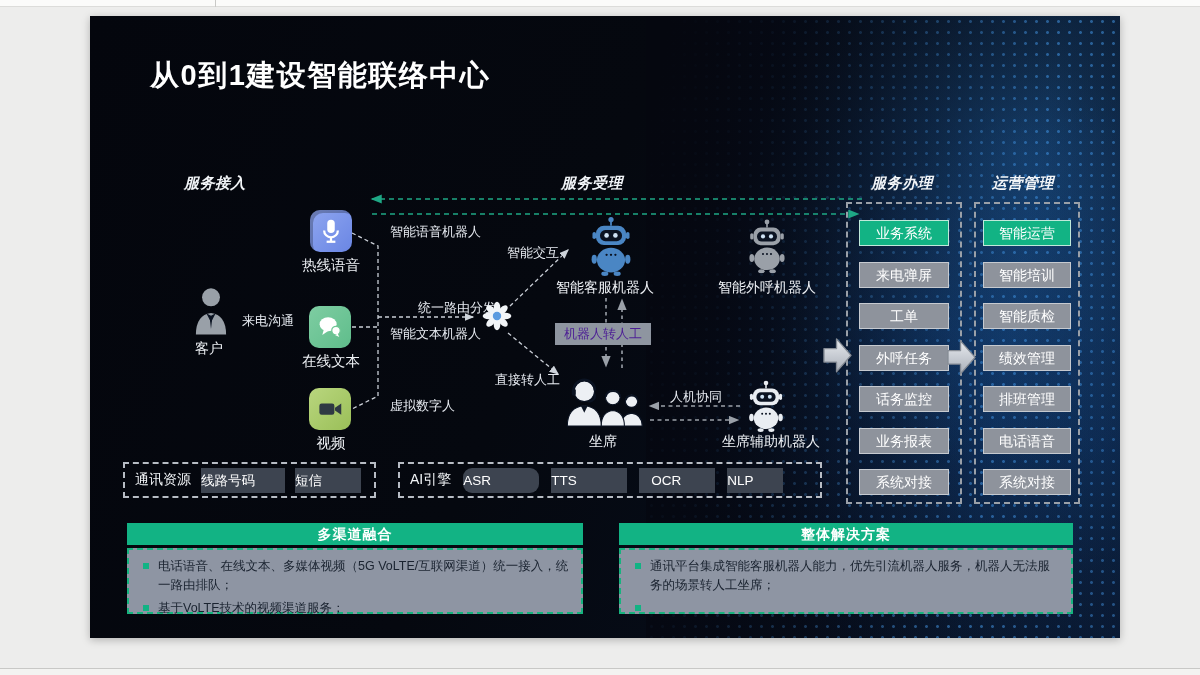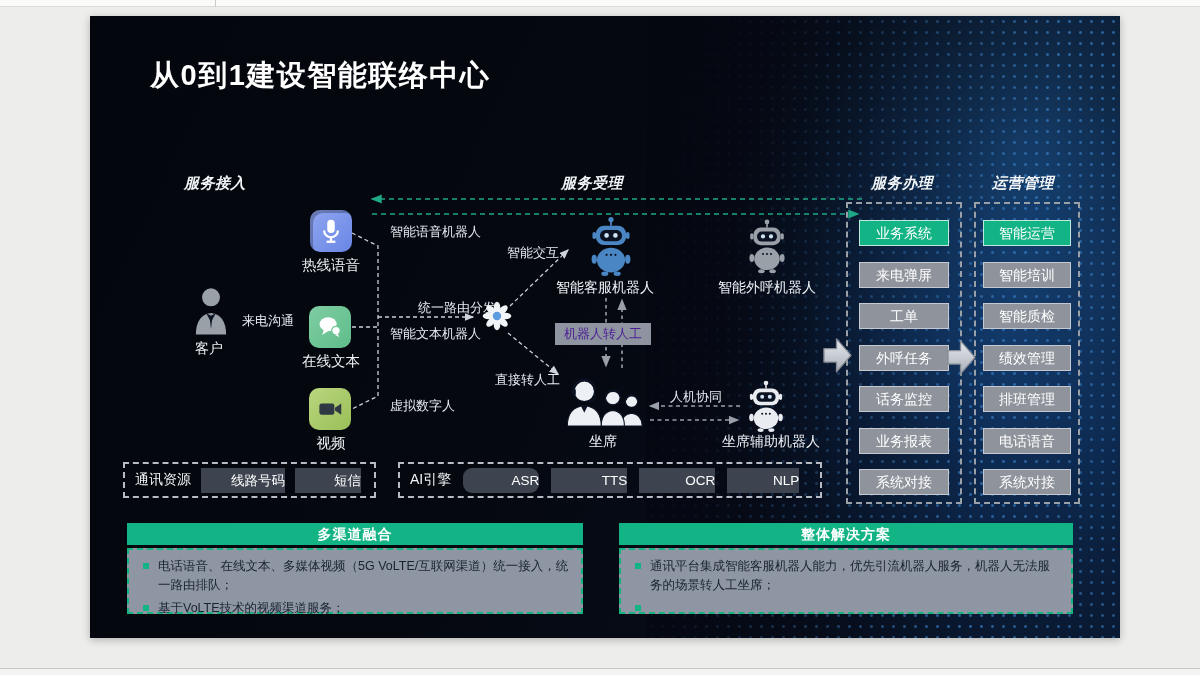--- a/index.html
+++ b/index.html
@@ -41,21 +41,21 @@
   .robot { position:absolute; }
   .robot svg { width:100%; height:100%; }
   .robot-blue { color:#4a86c4; }
   .robot-gray { color:#9aa0a8; }
   .robot-white { color:#e9edf2; }
 
   .gray-tag { position:absolute; background:#8e95a0; color:#4c1d95; font-size:13px; text-align:center; line-height:22px; height:22px; }
 
   .dash-box { position:absolute; border:2px dashed #b7bcc4; display:flex; align-items:center; padding:0 10px; gap:10px; }
   .dash-box .box-label { color:#f2f5f8; font-size:14px; white-space:nowrap; }
-  .dark-btn { background:#3d4450; color:#fff; font-size:13.5px; height:25px; line-height:25px; text-align:right; }
+  .dark-btn { background:#3d4450; color:#fff; font-size:13.5px; height:25px; line-height:25px; text-align:left; }
 
   .col-box { position:absolute; width:116px; height:302px; border:2px dashed #9aa0a8; display:flex; flex-direction:column; align-items:center; padding-top:16px; gap:15.5px; }
   .pill { width:90px; height:26px; line-height:24px; text-align:center; font-size:14px; color:#fff; }
   .pill-gray { background:#8e939c; border:1px solid #c6cad0; }
   .pill-green { background:#12b384; border:1px solid #bfe9da; }
 
   .flow-arrow { position:absolute; width:29px; height:38px; }
 
   .sec-header { position:absolute; height:22px; background:#12b384; color:#fff; font-size:14px; font-weight:700; text-align:center; line-height:22px; letter-spacing:1px; }
   .sec-box { position:absolute; height:66px; background:#8e95a3; border:2px dashed #17b37e; padding:7px 12px 0 12px; }
@@ -242,22 +242,22 @@
   <div class="dash-box" style="left:33px; top:446px; width:253px; height:36px;">
     <span class="box-label">通讯资源</span>
     <span class="dark-btn" style="width:84px;">线路号码</span>
     <span class="dark-btn" style="width:66px;">短信</span>
   </div>
 
   <div class="dash-box" style="left:308px; top:446px; width:424px; height:36px; gap:12px;">
     <span class="box-label">AI引擎</span>
     <span class="dark-btn" style="width:76px;border-radius:9px;">ASR</span>
     <span class="dark-btn" style="width:76px;">TTS</span>
-    <span class="dark-btn" style="width:76px;">OCR</span>
-    <span class="dark-btn" style="width:72px;padding-left:31px;">NLP</span>
+    <span class="dark-btn" style="width:76px;padding-left:12px;">OCR</span>
+    <span class="dark-btn" style="width:56px;">NLP</span>
   </div>
 
   <div class="col-box" style="left:756px; top:186px;">
     <div class="pill pill-green">业务系统</div>
     <div class="pill pill-gray">来电弹屏</div>
     <div class="pill pill-gray">工单</div>
     <div class="pill pill-gray">外呼任务</div>
     <div class="pill pill-gray">话务监控</div>
     <div class="pill pill-gray">业务报表</div>
     <div class="pill pill-gray">系统对接</div>

